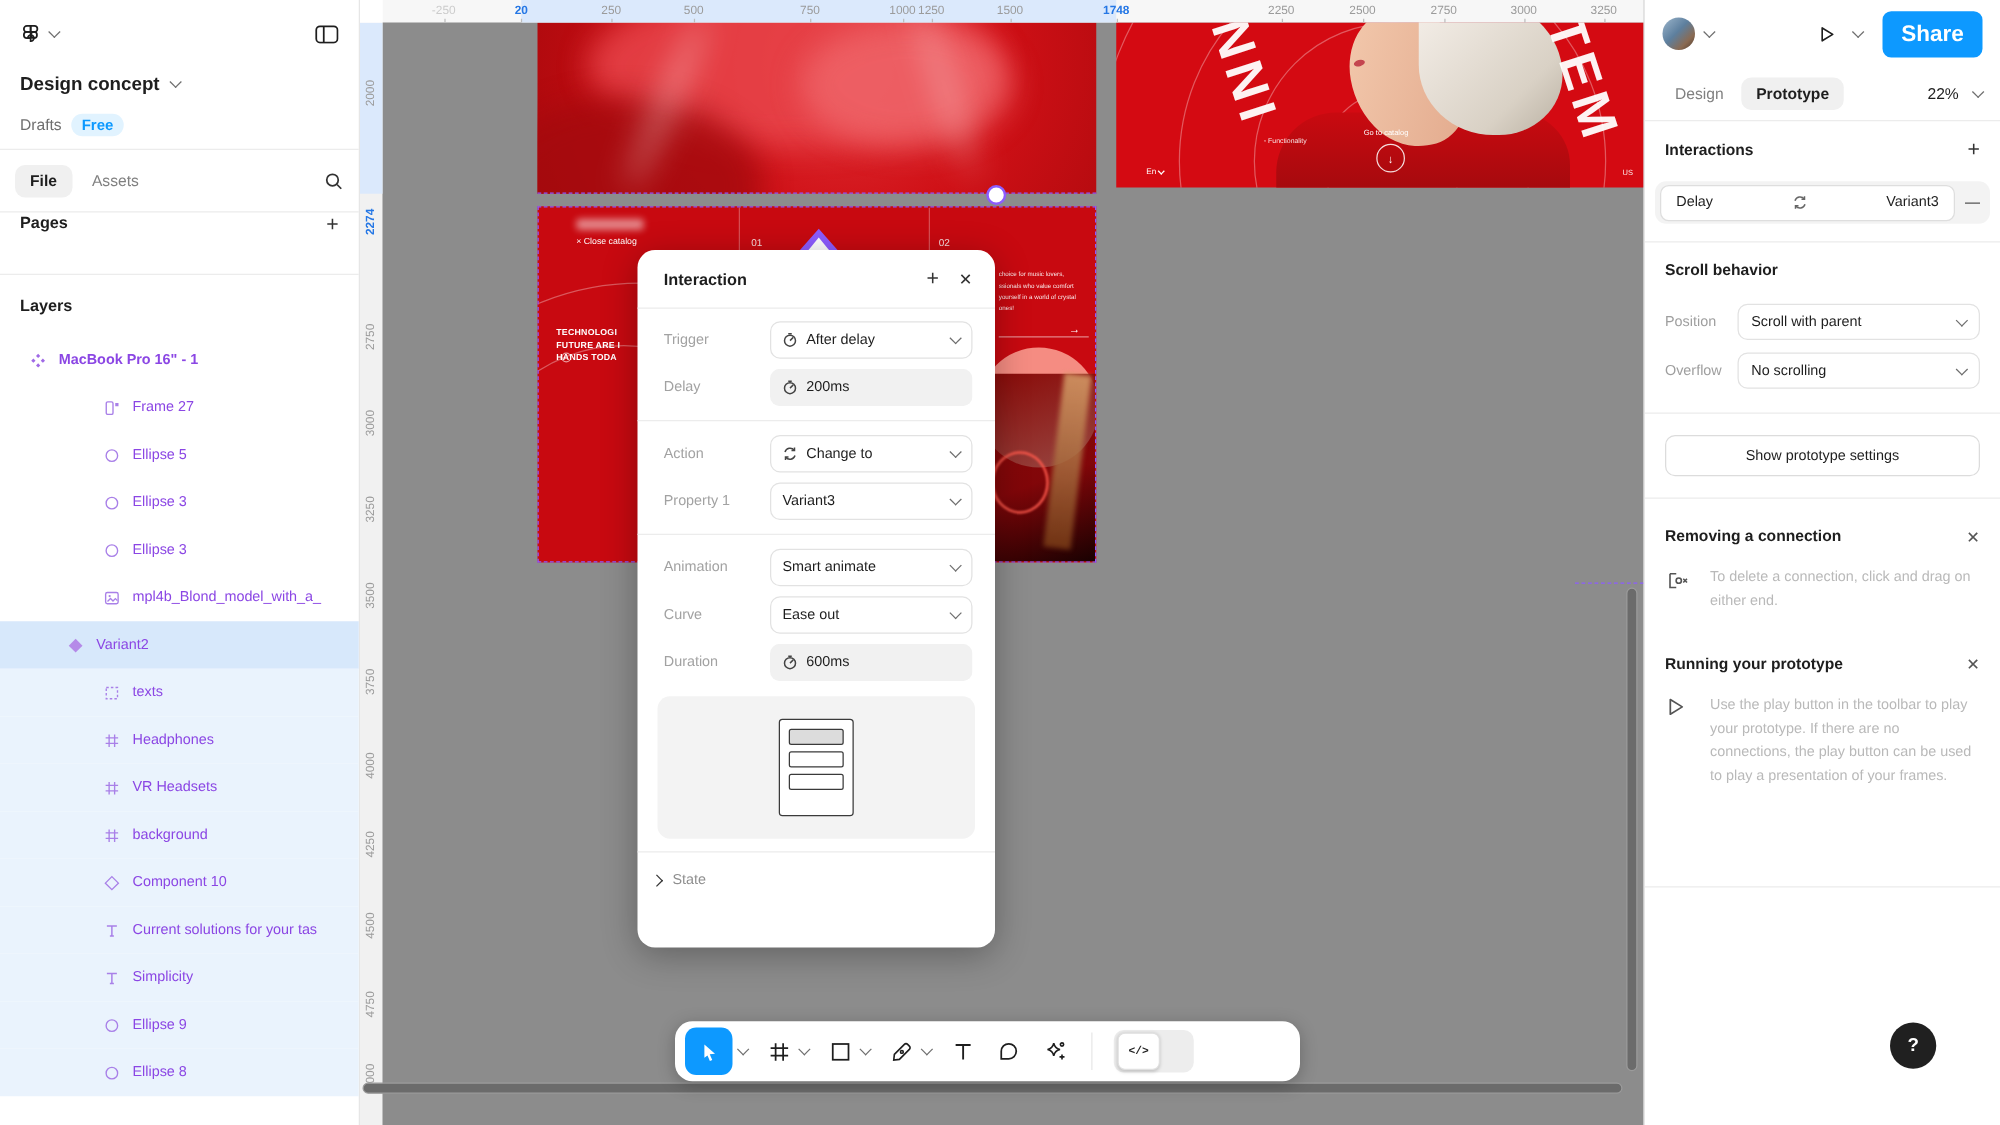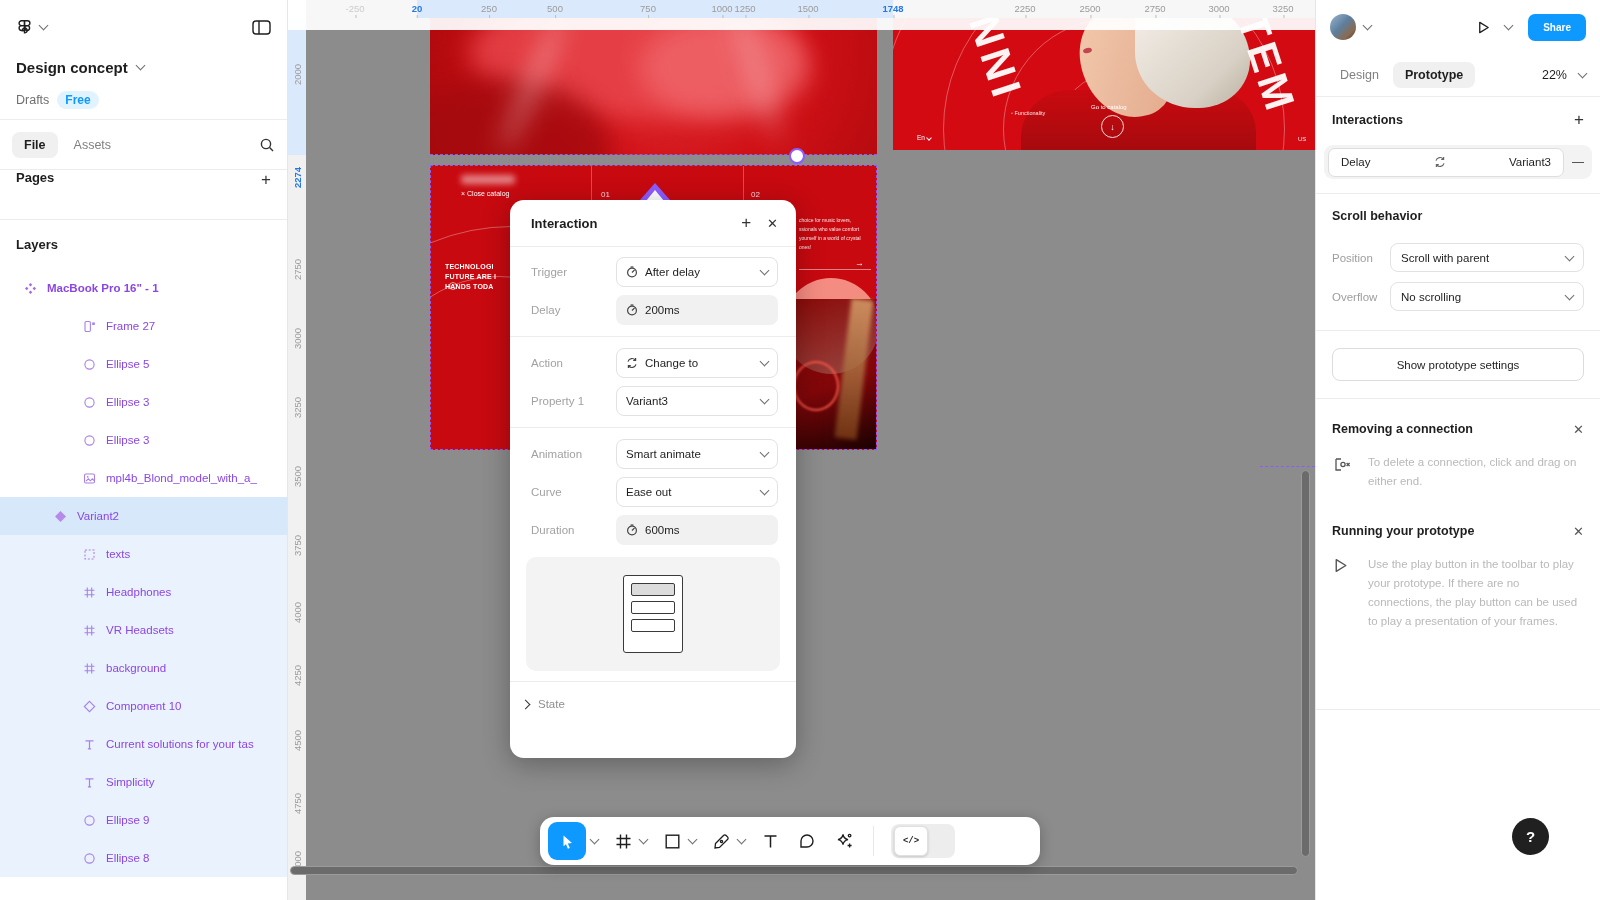--- a/index.html
+++ b/index.html
@@ -37,21 +37,21 @@
   #frameB{left:142px;top:165px;width:447px;height:285px;background:#c80910;border:1.5px dashed #8c5cff;box-sizing:border-box}
   .vline{position:absolute;top:0;bottom:0;width:1px;background:rgba(255,255,255,.28)}
   .arc{position:absolute;border:1px solid rgba(255,255,255,.32);border-radius:50%}
   .wtext{position:absolute;color:#fff}
   #frameC{left:605px;top:18px;width:422px;height:132px;background:#d40a12}
   .bigrot{position:absolute;color:#fff;font-weight:700;font-size:42px;letter-spacing:5px;transform:rotate(72deg);opacity:.95}
   
   #sel-handle{left:501px;top:148px;width:12px;height:12px;border:2.5px solid #8c5cff;background:#fff;border-radius:50%;z-index:6}
   .tri{width:0;height:0;position:absolute}
   
-  .hruler{position:absolute;left:0;top:0;right:0;height:30px;background:rgba(255,255,255,.93);z-index:8}
+  .hruler{position:absolute;left:0;top:0;right:0;height:18px;background:rgba(255,255,255,.93);z-index:8}
   .hruler .hl{position:absolute;left:129px;width:476px;top:0;height:18px;background:#dbe9fc}
   .hlab{position:absolute;top:0;height:18px;line-height:17px;transform:translateX(-50%);font-size:9.5px;color:#9b9b9b}
   .hlab::after{content:"";position:absolute;left:50%;bottom:0;height:3px;border-left:1px solid #bdbdbd}
   .hlab.sel{color:#2577e5;font-weight:700}
   .hlab.dim{color:#cccccc}
   .vruler{position:absolute;left:0;top:0;bottom:0;width:18px;background:rgba(255,255,255,.88);z-index:7}
   .vruler .hl{position:absolute;top:18px;height:137px;left:0;width:18px;background:#dbe9fc}
   .vlab{position:absolute;left:-11px;width:40px;text-align:center;font-size:9.5px;color:#9b9b9b;transform:rotate(-90deg)}
   .vlab.sel{color:#2577e5;font-weight:700}
   .corner{position:absolute;left:0;top:0;width:18px;height:18px;background:#fff;z-index:9}
@@ -83,21 +83,21 @@
   .toolbtn.active{background:#0d99ff}
   .tool{display:flex;align-items:center;justify-content:center;width:24px;height:24px}
   .tb-div{width:1px;height:30px;background:#e8e8e8;margin:0 4px}
   .devtrack{width:64px;height:34px;background:#ededed;border-radius:8px;display:flex;align-items:center;padding:3px;box-sizing:border-box}
   .devknob{width:32px;height:28px;background:#fff;border:1px solid #e0e0e0;border-radius:6px;box-shadow:0 1px 3px rgba(0,0,0,.18);
            display:flex;align-items:center;justify-content:center;font-family:"Liberation Mono","DejaVu Sans Mono",monospace;font-size:9px;font-weight:700}
   
   #inspector{position:absolute;left:1315px;top:0;width:285px;height:900px;background:#fff;border-left:1px solid #e6e6e6;box-sizing:border-box;z-index:20}
   .ins-head{height:54px;display:flex;align-items:center;padding:0 14px;gap:8px}
   .avatar{width:26px;height:26px;border-radius:50%;background:linear-gradient(135deg,#9db6cc 0%,#5d7f9e 45%,#8a6a52 75%,#4e3a2c 100%)}
-  .sharebtn{background:#0d99ff;color:#fff;font-size:10px;font-weight:600;padding:8px 15px;border-radius:7px}
+  .sharebtn{background:#0d99ff;color:#fff;font-size:18px;font-weight:600;padding:8px 15px;border-radius:7px}
   .ins-tabs{height:42px;display:flex;align-items:center;padding:0 14px;gap:4px;border-bottom:1px solid #ececec}
   .ins-sec{border-bottom:1px solid #ececec}
   .sec-head{height:46px;display:flex;align-items:center;padding:0 16px;font-size:12.5px;font-weight:600}
   .int-item{margin:2px 8px 14px;background:#f3f3f3;border-radius:9px;height:34px;display:flex;align-items:center;padding:0 8px 0 4px;gap:8px;box-sizing:border-box}
   .int-pill{flex:1;height:27px;background:#fff;border:1px solid #dedede;border-radius:7px;display:flex;align-items:center;justify-content:space-between;padding:0 12px;font-size:11.5px}
   .minus{width:12px;height:0;border-top:1.6px solid #555}
   .irow{display:flex;align-items:center;height:39px;padding:0 16px}
   .ilabel{width:58px;flex:0 0 58px;font-size:11.5px;color:#9e9e9e}
   .iselect{flex:1;display:flex;align-items:center;height:29px;border:1px solid #e2e2e2;border-radius:8px;padding:0 10px;font-size:11.5px;box-sizing:border-box}
   .iselect .chev{margin-left:auto}

